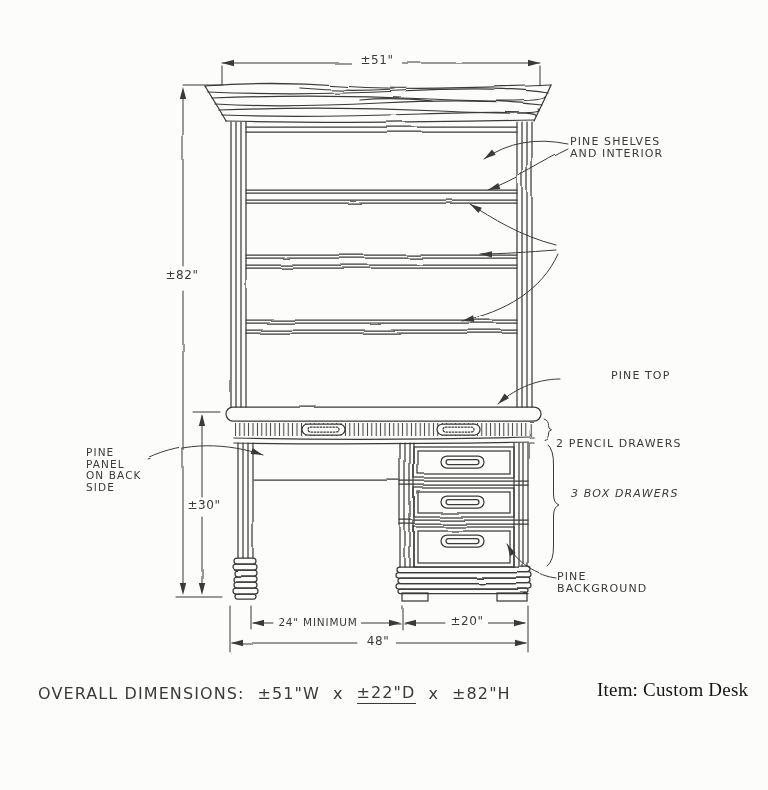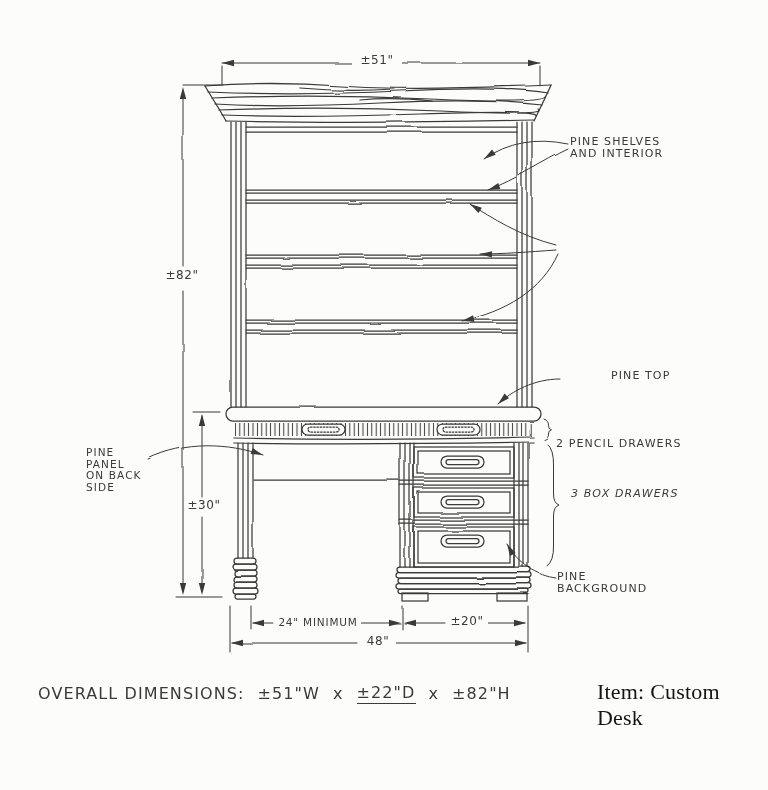--- a/index.html
+++ b/index.html
@@ -34,21 +34,21 @@
     position:absolute;left:38px;top:683px;
     display:flex;align-items:center;
     color:#3a3a3a;font-size:16px;letter-spacing:1.1px;
   }
   .footer span{margin-right:13px;}
   .footer .sep{margin-right:13px;}
   .footer .und{border-bottom:1.2px solid #3a3a3a;padding-bottom:1px;}
   .item-label{
     position:absolute;left:597px;top:679px;
     font-family:"Liberation Serif","DejaVu Serif",serif;
-    font-size:22px;color:#151515;letter-spacing:.2px;
+    font-size:19px;color:#151515;letter-spacing:.2px;
   }
 </style>
 </head>
 <body>
 
 <div class="sheet">
 
   <svg width="768" height="790" viewBox="0 0 768 790">
     <defs>
       <filter id="rough" filterUnits="userSpaceOnUse" x="0" y="0" width="768" height="790">

